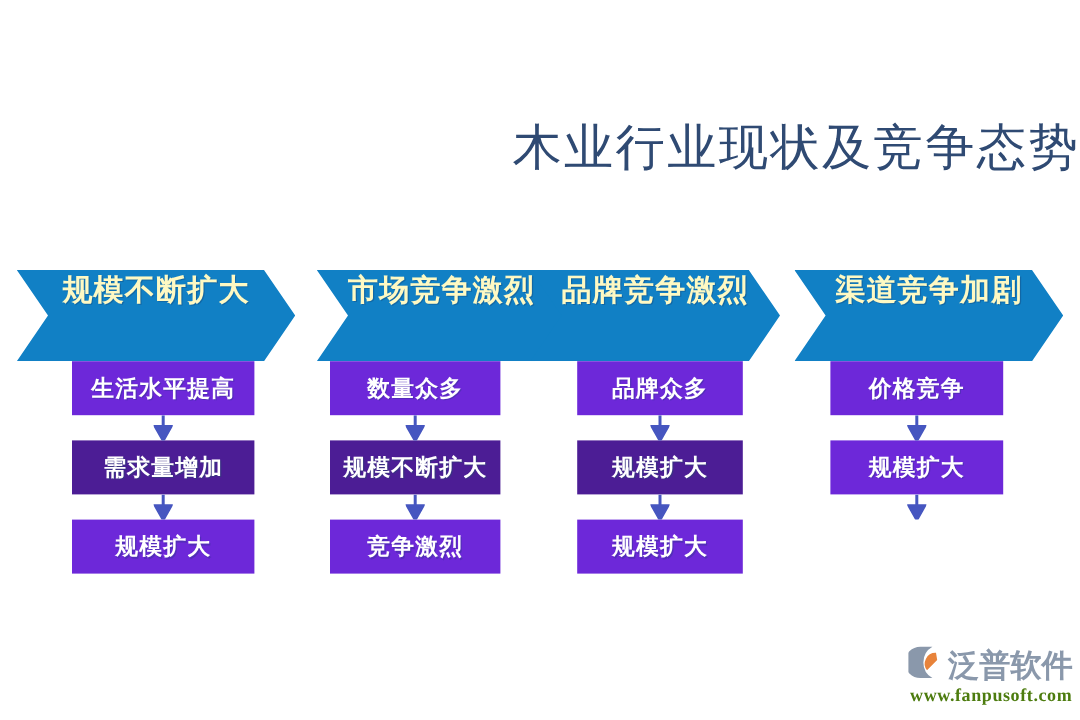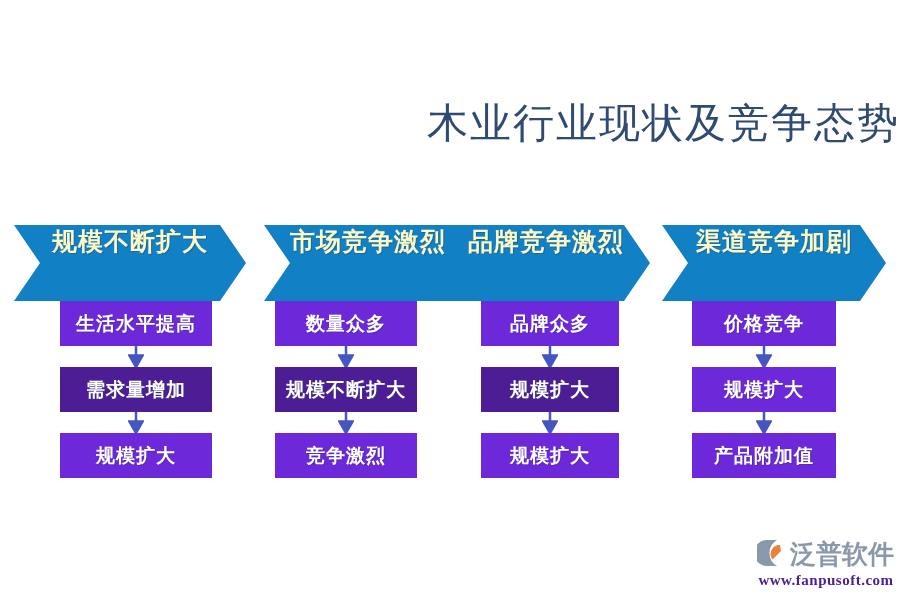--- a/index.html
+++ b/index.html
@@ -110,21 +110,21 @@
     font-size: 26px;
     font-weight: bold;
     color: #8a98ab;
     letter-spacing: 0px;
     white-space: nowrap;
   }
   #logo-url {
     font-family: "Liberation Serif", "DejaVu Serif", serif;
     font-size: 15px;
     font-weight: bold;
-    color: #4c1d95;
+    color: #4d7c0f;
     letter-spacing: 0.5px;
     white-space: nowrap;
     margin-top: 1px;
     text-align: center;
   }
 </style>
 </head>
 <body>
 
 <div id="slide">
@@ -219,23 +219,20 @@
           <path d="M8 0 L8 11 M8 21 L1.5 9.5 L14.5 9.5 Z" fill="#4656c0" stroke="#4656c0" stroke-width="2.5"></path>
         </svg>
     </div>
     <div class="node blue">
       <span>规模扩大</span>
     </div>
     <div class="arrow">
       <svg width="16" height="21" viewBox="0 0 16 21">
           <path d="M8 0 L8 11 M8 21 L1.5 9.5 L14.5 9.5 Z" fill="#4656c0" stroke="#4656c0" stroke-width="2.5"></path>
         </svg>
-    </div>
-    <div class="node blue">
-      <span>产品附加值</span>
     </div>
   </div>
 
   <div id="logo">
     <div id="logo-row">
       <span id="logo-mark">
         <svg width="30" height="30" viewBox="0 0 30 30">
           <path d="M20 2 L10 2 A13 13 0 0 0 10 28 L20 28 A15 15 0 0 1 20 2 Z" fill="#8a98ab"></path>
           <path d="M23 7 A9 9 0 0 0 15.5 21.5 L24 13 Z" fill="#e8833a"></path>
         </svg>

